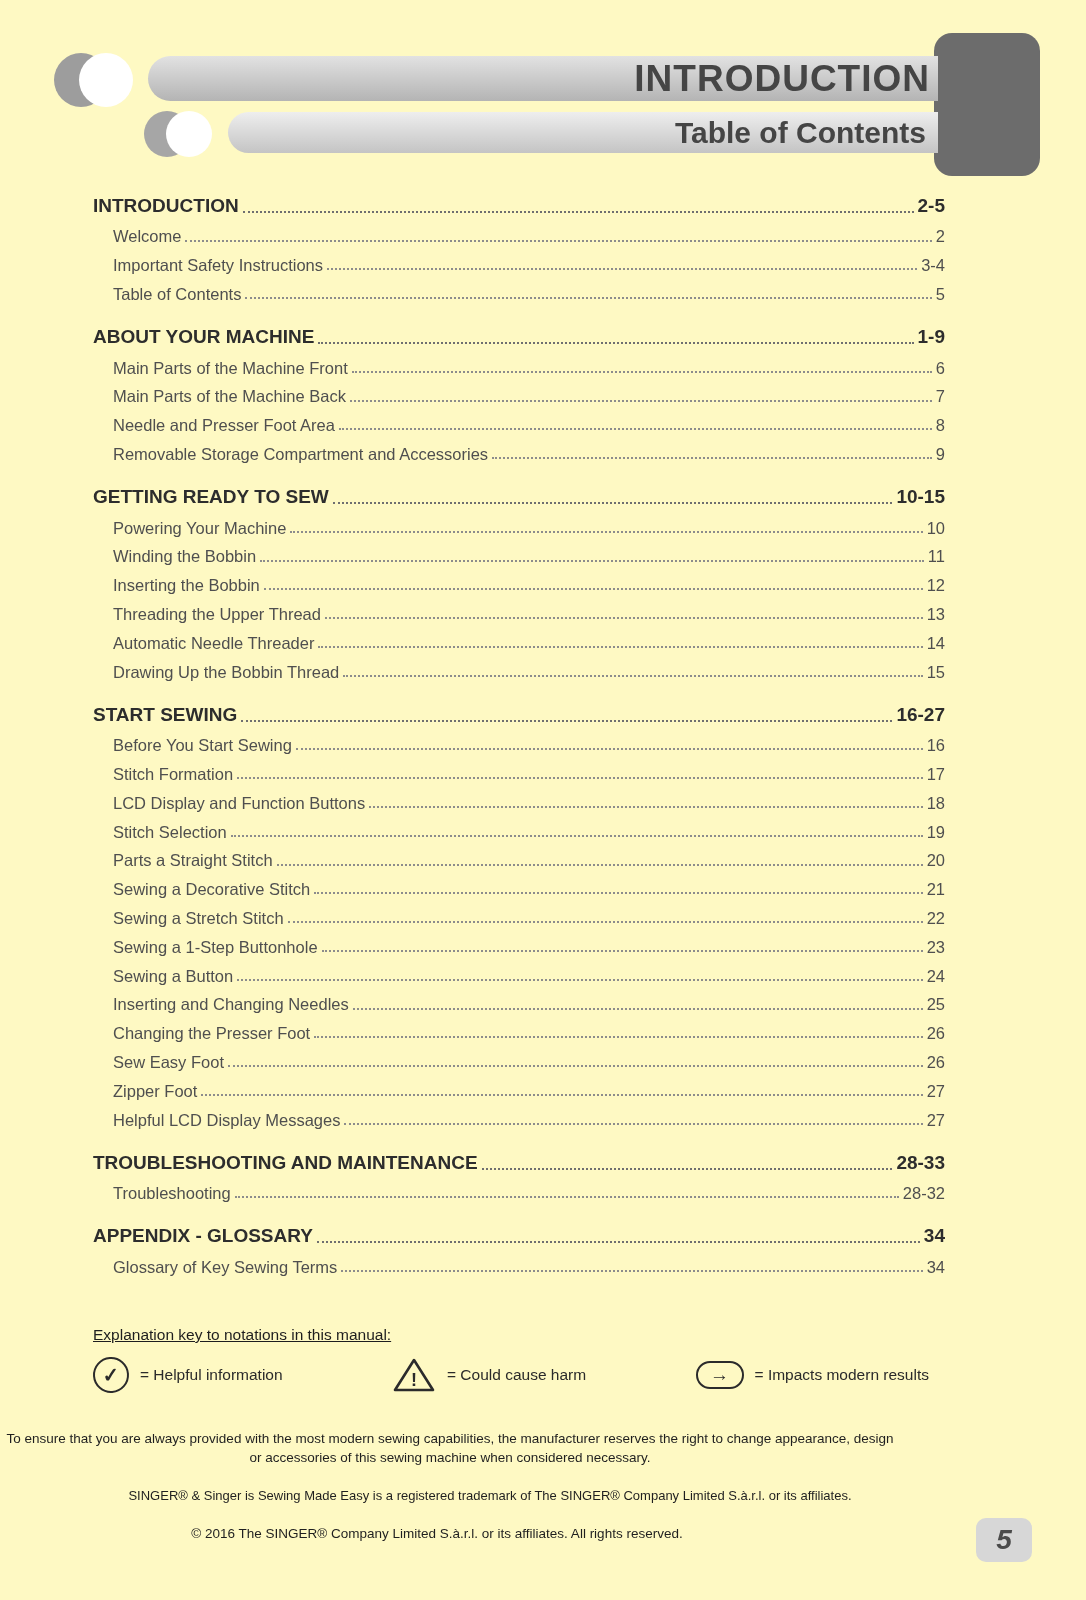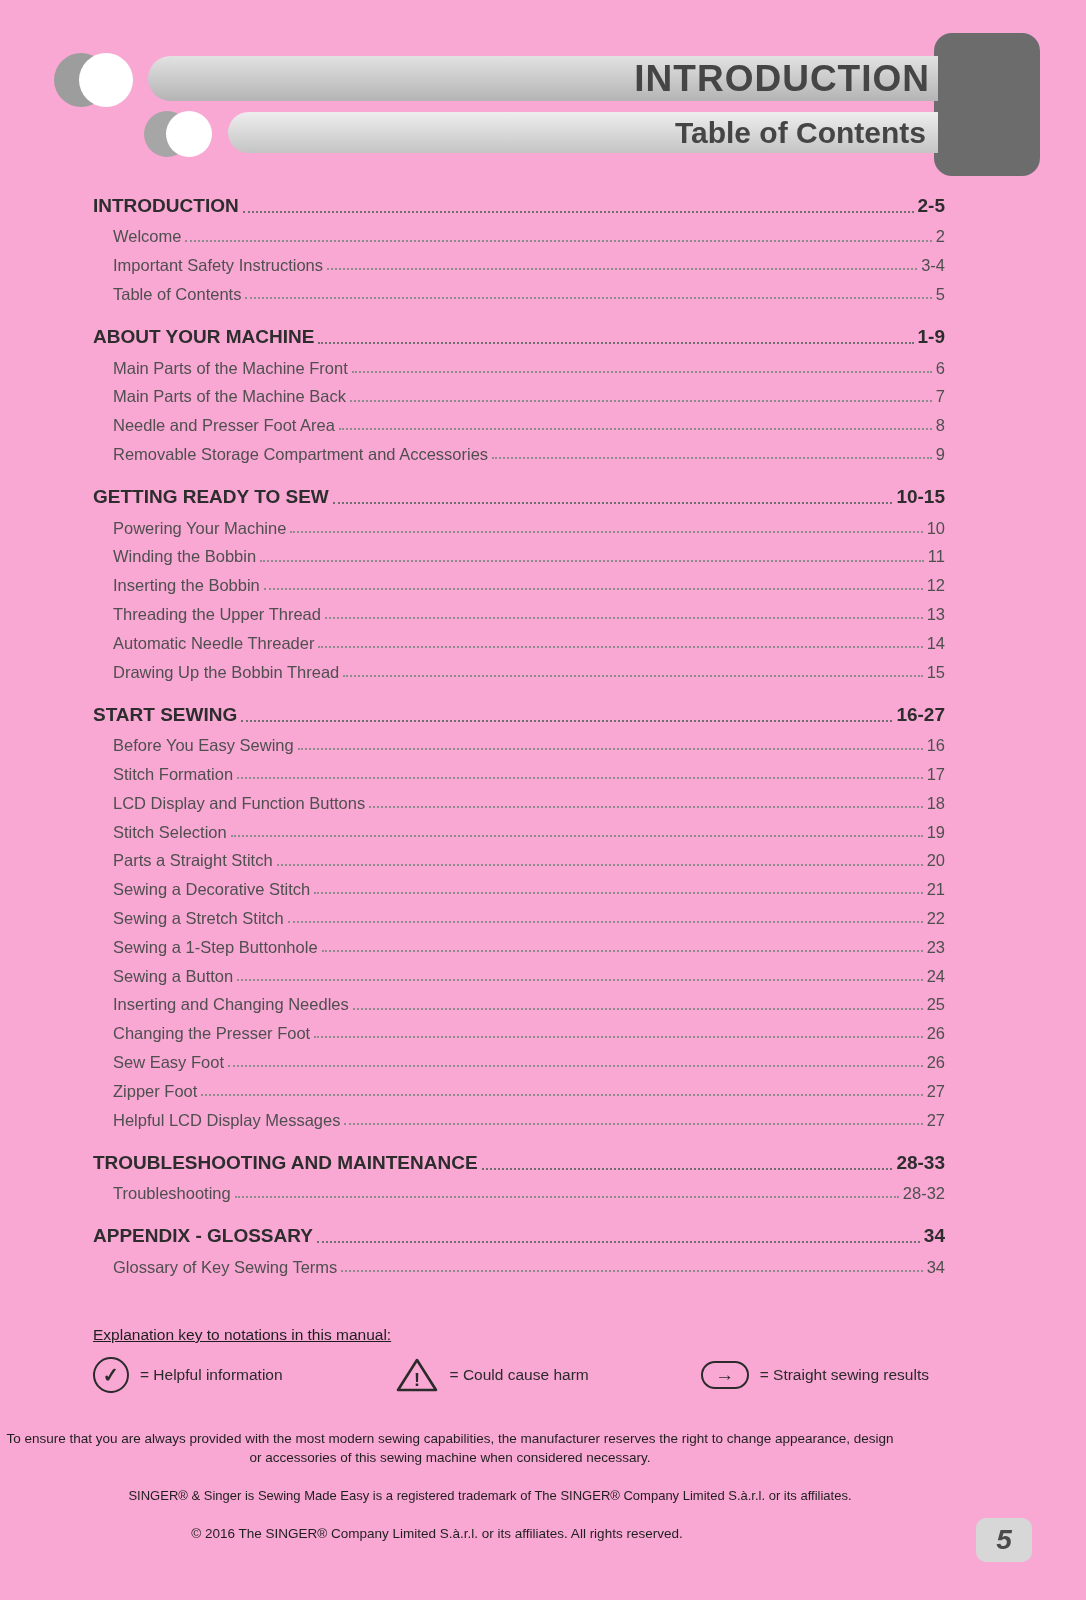--- a/index.html
+++ b/index.html
@@ -3,21 +3,21 @@
 <meta charset="utf-8">
 <style>
   * { box-sizing: border-box; margin: 0; padding: 0; }
   html, body { background: #ffffff; }
   body {
     width: 1086px; height: 1600px;
     font-family: "Liberation Sans", sans-serif;
     position: relative; overflow: hidden;
     color: #333;
   }
-  .page { position: relative; width: 1086px; height: 1600px; background: #f9a8d4; }
+  .page { position: relative; width: 1086px; height: 1600px; background: #fef9c3; }
 
   
   .header { position: absolute; left: 0; top: 0; width: 1086px; height: 182px; }
   .dark-block {
     position: absolute; right: 46px; top: 33px;
     width: 106px; height: 143px;
     background: #6c6c6c; border-radius: 18px;
   }
   .bar1 {
     position: absolute; left: 148px; top: 56px; width: 790px; height: 45px;
@@ -205,21 +205,21 @@
           <span class="pg">15</span>
         </div>
       </section>
       <section class="toc-section">
         <div class="toc-row heading">
           <span class="lbl">START SEWING</span>
           <span class="dots"></span>
           <span class="pg">16-27</span>
         </div>
         <div class="toc-row item">
-          <span class="lbl">Before You Easy Sewing</span>
+          <span class="lbl">Before You Start Sewing</span>
           <span class="dots"></span>
           <span class="pg">16</span>
         </div>
         <div class="toc-row item">
           <span class="lbl">Stitch Formation</span>
           <span class="dots"></span>
           <span class="pg">17</span>
         </div>
         <div class="toc-row item">
           <span class="lbl">LCD Display and Function Buttons</span>
@@ -317,21 +317,21 @@
         </div>
         <div class="key-item">
           <svg width="44" height="38">
             <path d="M22 4 L41 34 L3 34 Z" fill="none" stroke="#2b2b2b" stroke-width="2.6" stroke-linejoin="round"></path>
             <text x="22" y="30" text-anchor="middle" font-size="18" font-weight="bold" fill="#2b2b2b" font-family="Liberation Sans, sans-serif">!</text>
           </svg>
           <span class="key-text">=  Could cause harm</span>
         </div>
         <div class="key-item">
           <span class="icon-pill">→</span>
-          <span class="key-text">=  Straight sewing results</span>
+          <span class="key-text">=  Impacts modern results</span>
         </div>
       </div>
   </div>
 
   <div class="legal">
     <div class="l1">To ensure that you are always provided with the most modern sewing capabilities, the manufacturer reserves the right to change appearance, design or accessories of this sewing machine when considered necessary.</div>
     <div class="l2">SINGER® &amp; Singer is Sewing Made Easy is a registered trademark of The SINGER® Company Limited S.à.r.l. or its affiliates.</div>
     <div class="l3">© 2016 The SINGER® Company Limited S.à.r.l. or its affiliates. All rights reserved.</div>
   </div>
 

